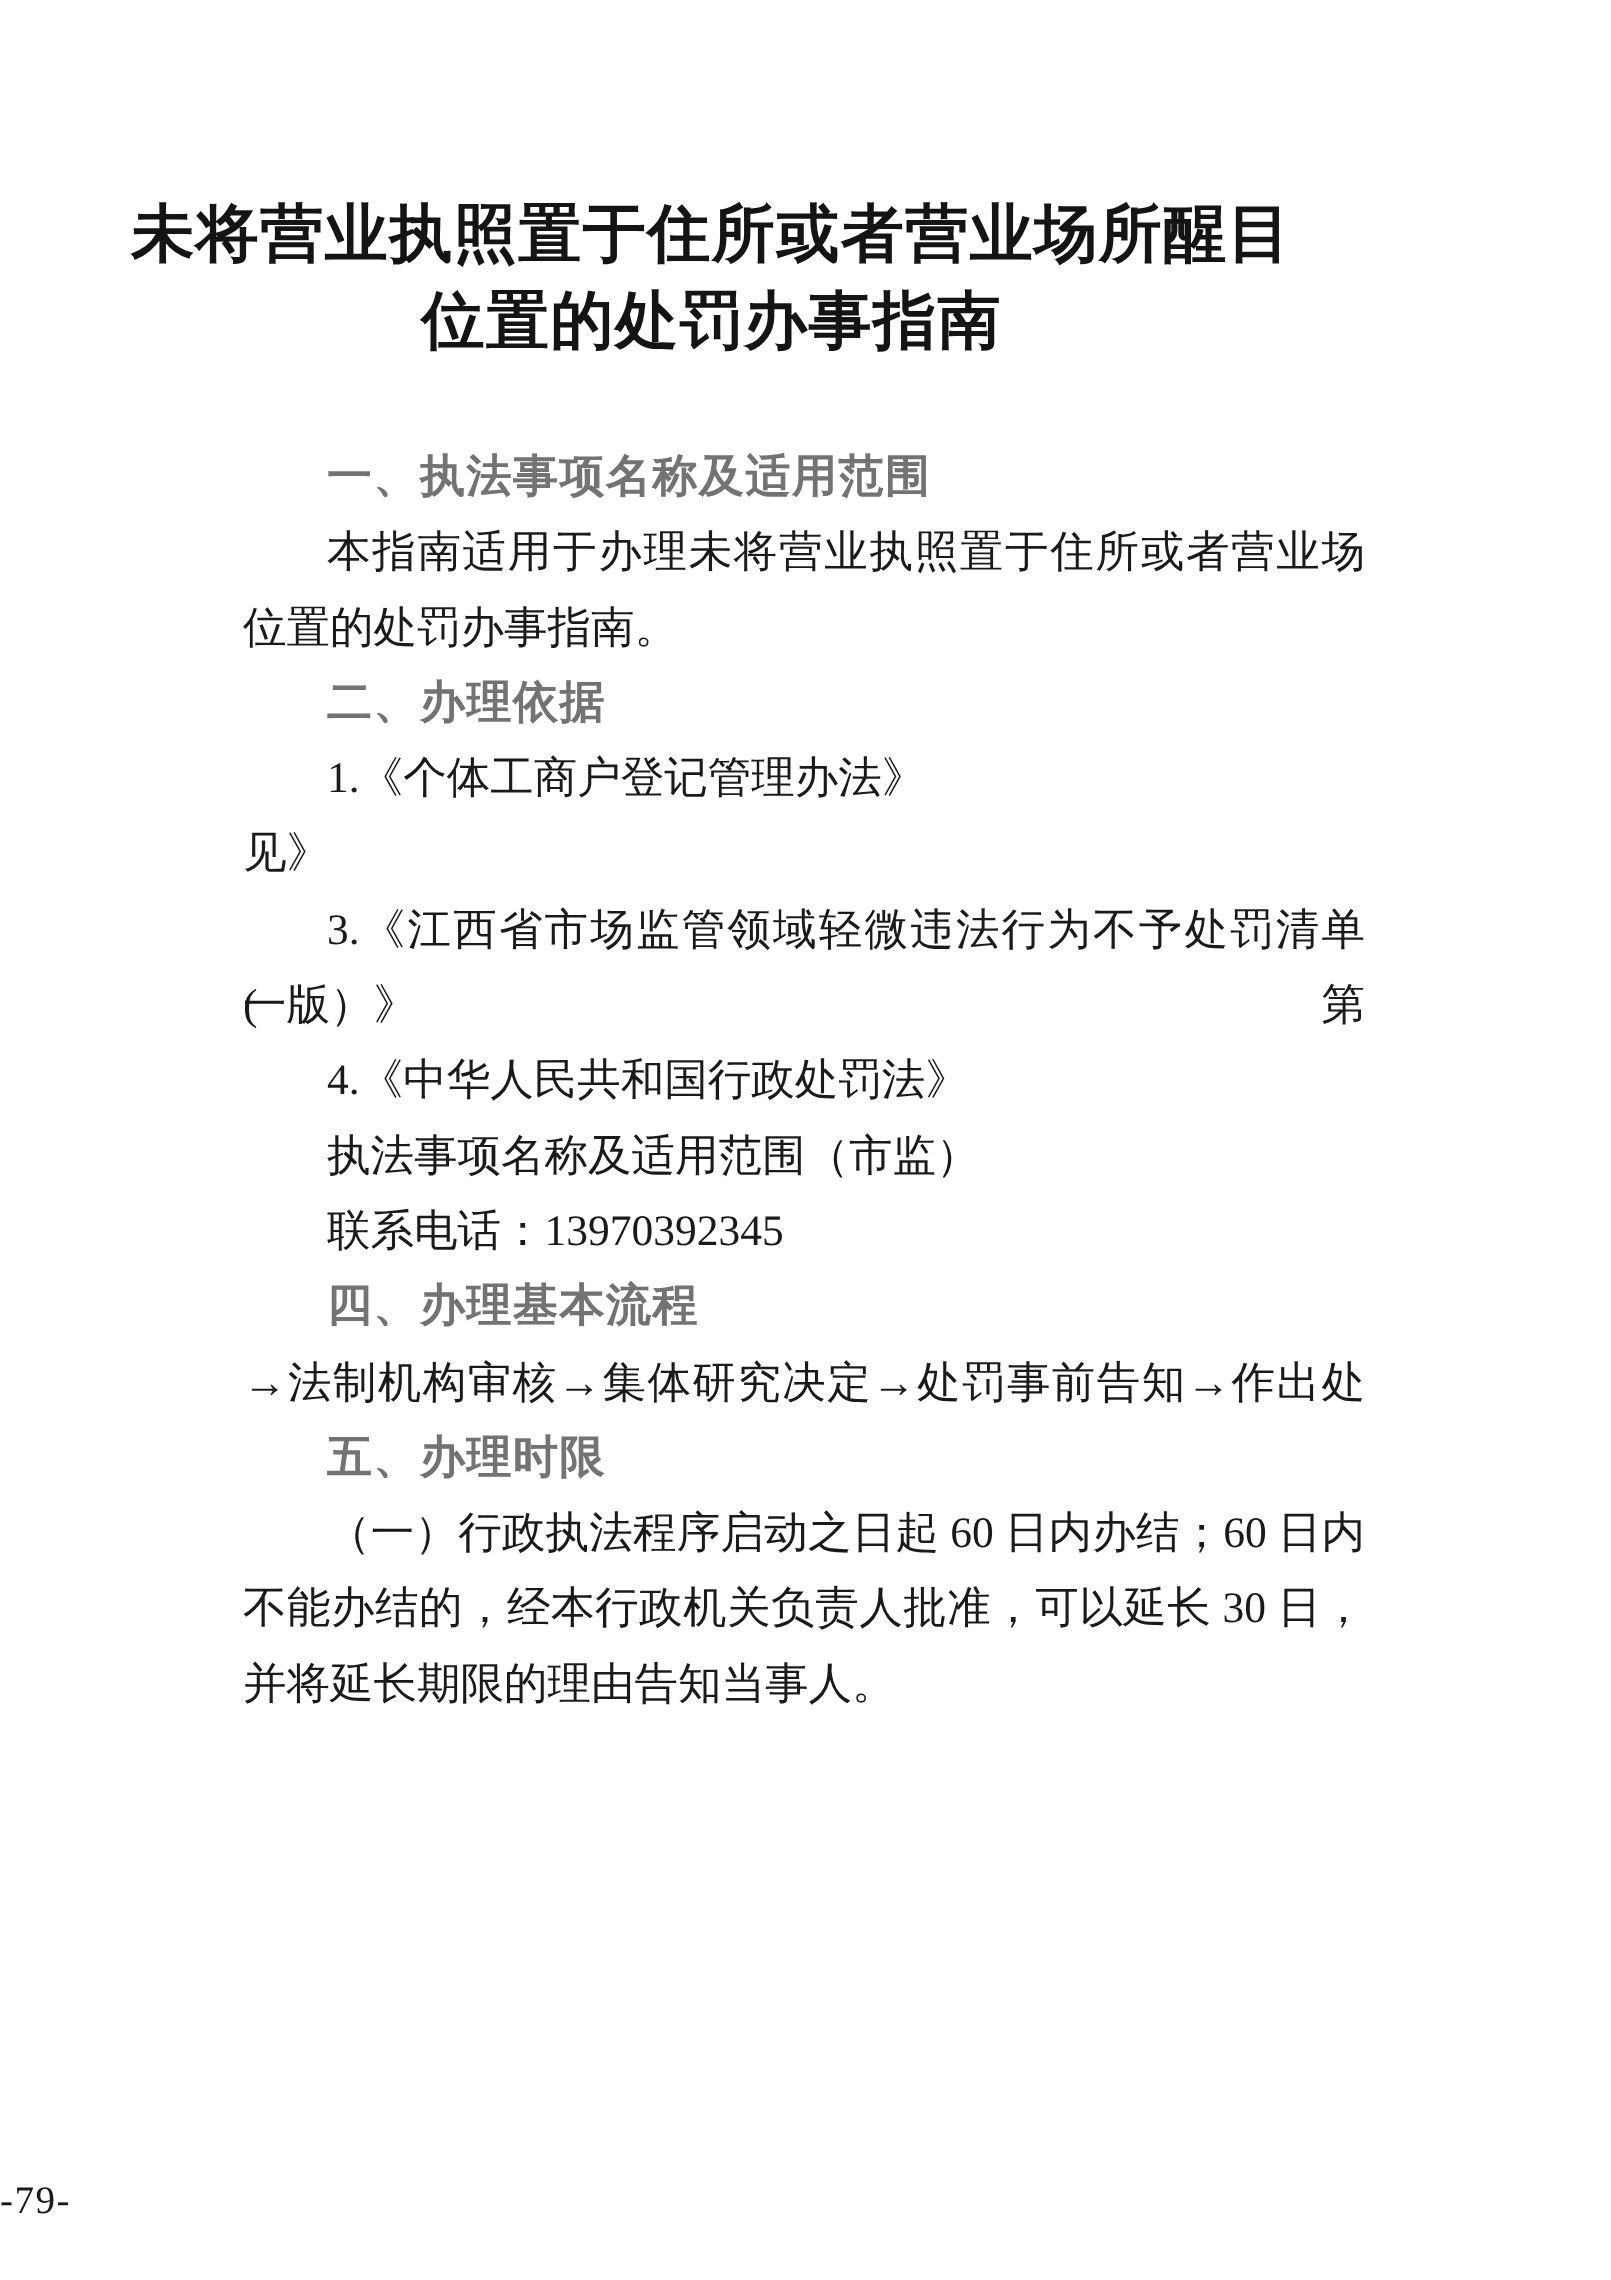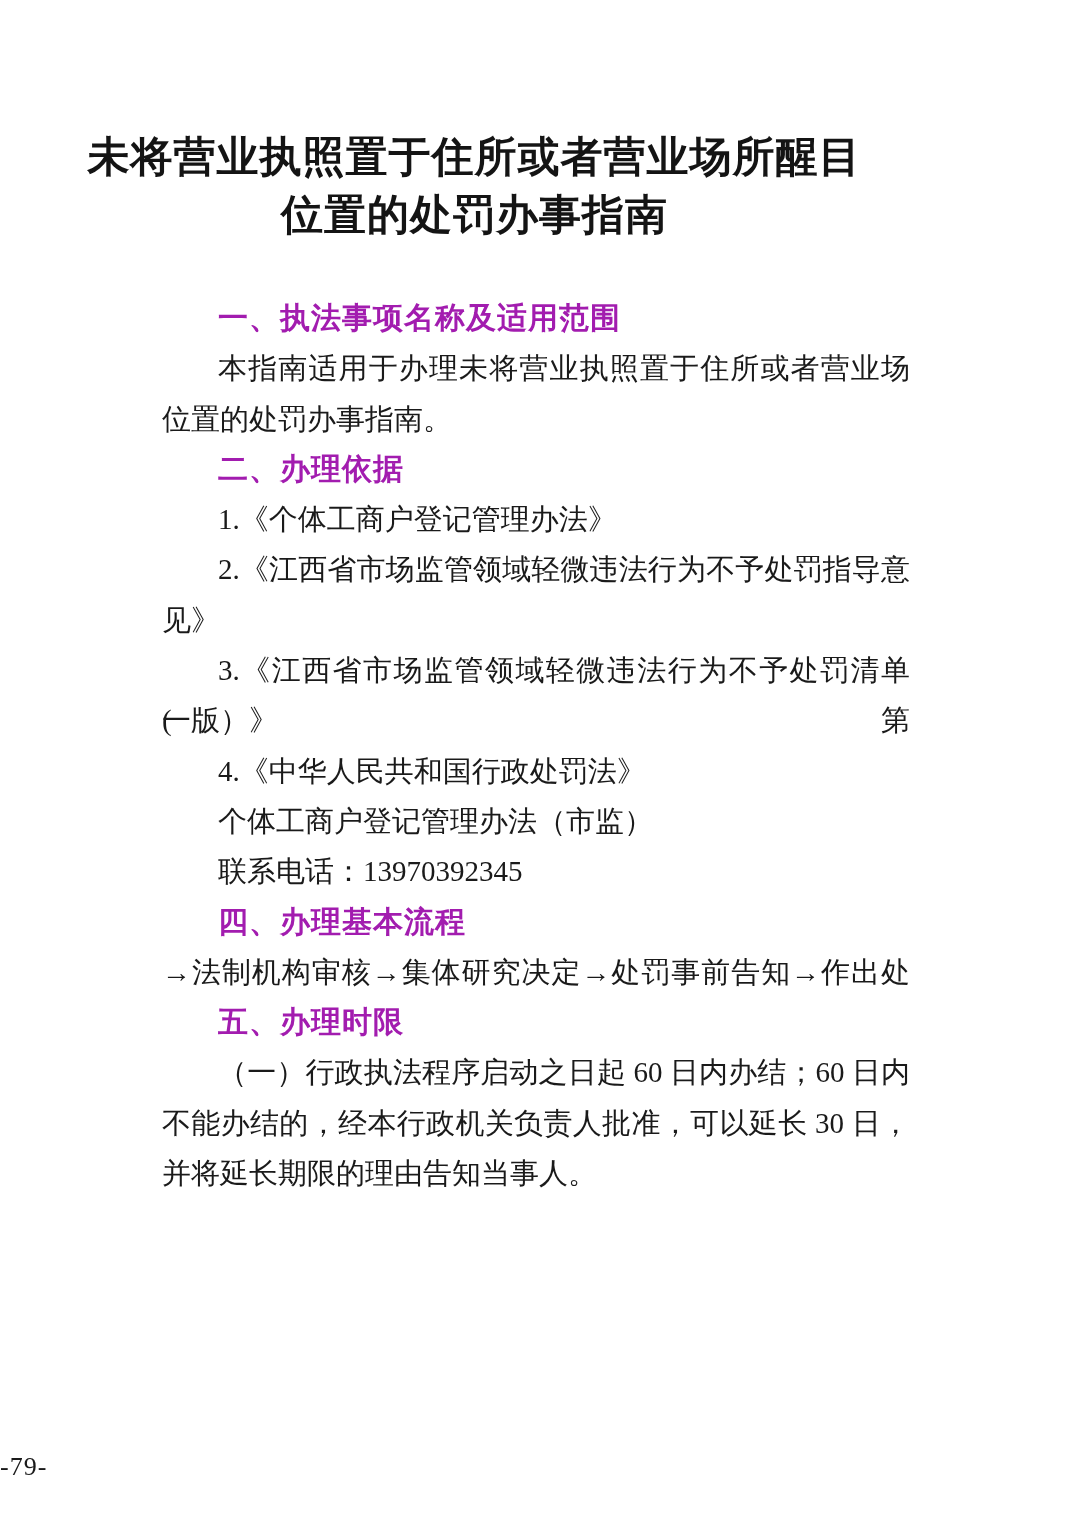--- a/index.html
+++ b/index.html
@@ -48,21 +48,21 @@
     white-space: normal;
     text-align: justify;
     text-align-last: justify;
     text-justify: inter-character;
   }
   .line.heading {
     font-family: "Liberation Sans", sans-serif;
     font-weight: 700;
     font-size: 30px;
     letter-spacing: 1px;
-    color: #a21caf;
+    color: #737373;
   }
   .page-number {
     position: absolute;
     top: 1452px;
     left: 0;
     right: 0;
     text-align: left;
     font-size: 26px;
     letter-spacing: 1px;
     color: #1a1a1a;
@@ -79,26 +79,25 @@
     <div>位置的处罚办事指南</div>
   </div>
 
   <div class="content">
 
   <div class="line heading indent">一、执法事项名称及适用范围</div>
       <div class="line indent stretch">本指南适用于办理未将营业执照置于住所或者营业场</div>
       <div class="line">位置的处罚办事指南。</div>
       <div class="line heading indent">二、办理依据</div>
       <div class="line indent">1.《个体工商户登记管理办法》</div>
-      <div class="line indent stretch">2.《江西省市场监管领域轻微违法行为不予处罚指导意</div>
       <div class="line">见》</div>
       <div class="line indent stretch">3.《江西省市场监管领域轻微违法行为不予处罚清单(第</div>
       <div class="line">一版）》</div>
       <div class="line indent">4.《中华人民共和国行政处罚法》</div>
-      <div class="line indent">个体工商户登记管理办法（市监）</div>
+      <div class="line indent">执法事项名称及适用范围（市监）</div>
       <div class="line indent">联系电话：13970392345</div>
       <div class="line heading indent">四、办理基本流程</div>
       <div class="line stretch">→法制机构审核→集体研究决定→处罚事前告知→作出处</div>
       <div class="line heading indent">五、办理时限</div>
       <div class="line indent stretch">（一）行政执法程序启动之日起 60 日内办结；60 日内</div>
       <div class="line stretch">不能办结的，经本行政机关负责人批准，可以延长 30 日，</div>
       <div class="line">并将延长期限的理由告知当事人。</div>
     </div>
 
   <div class="page-number">-79-</div>

